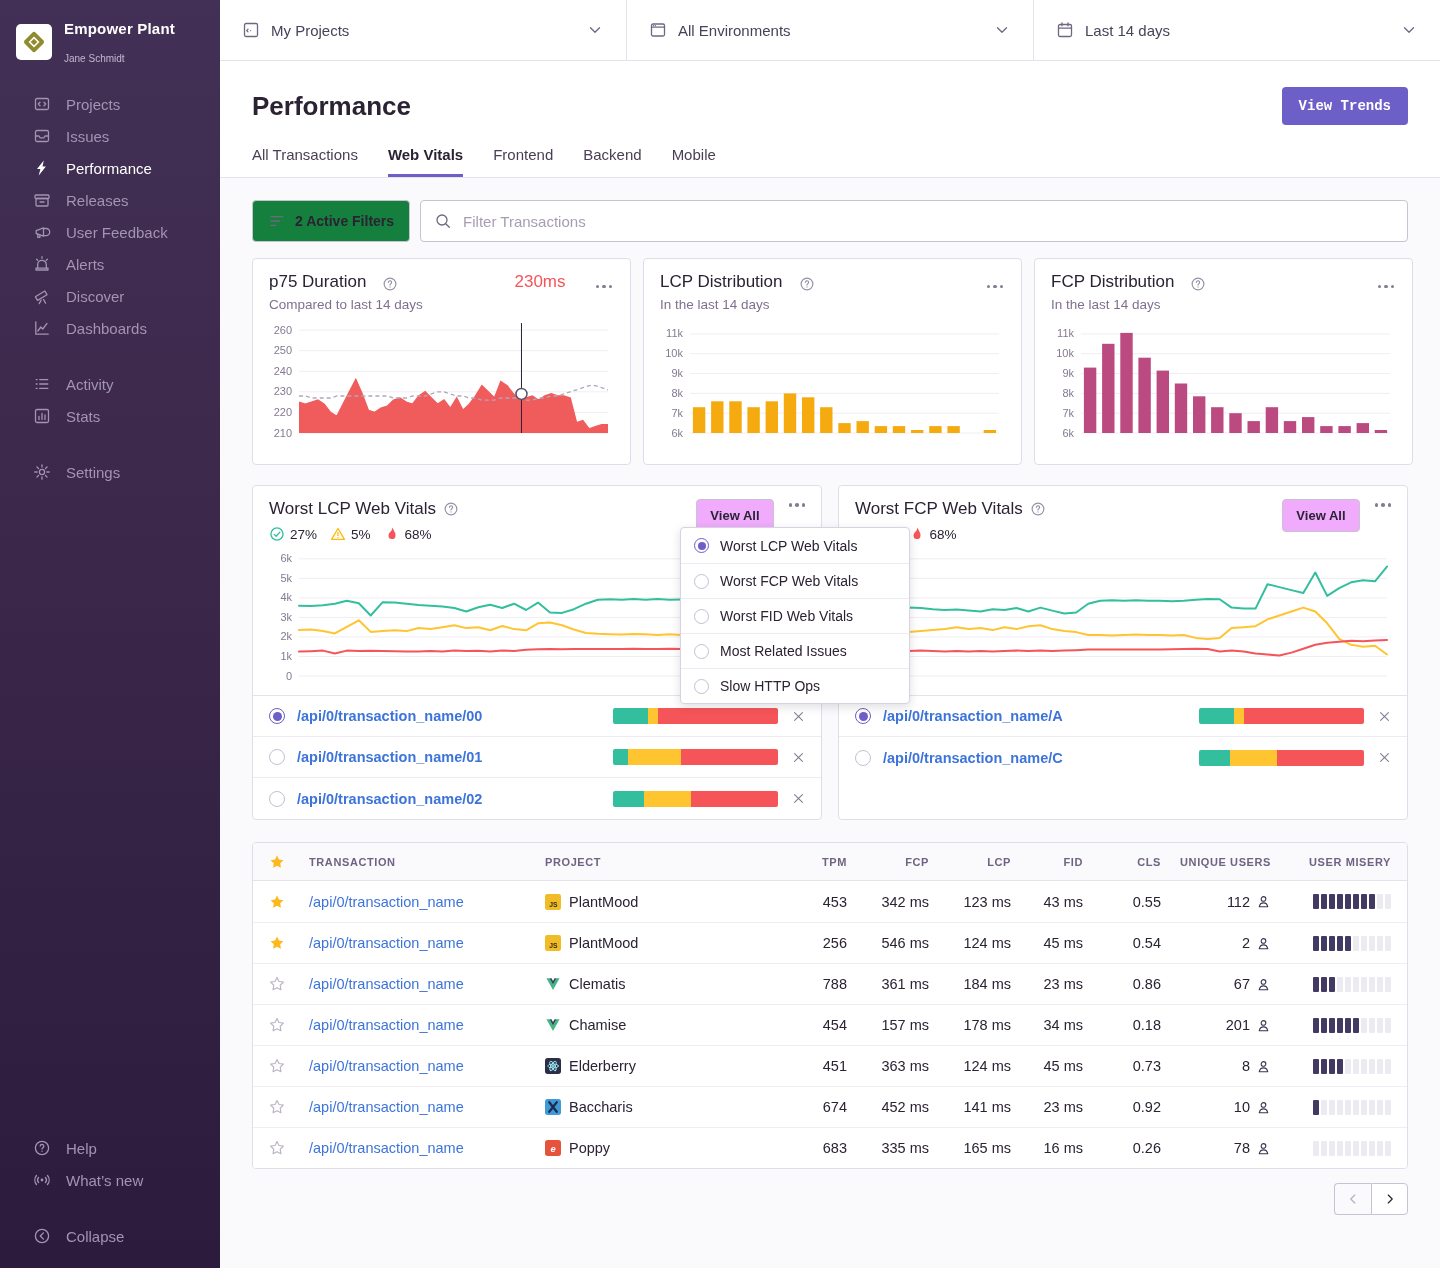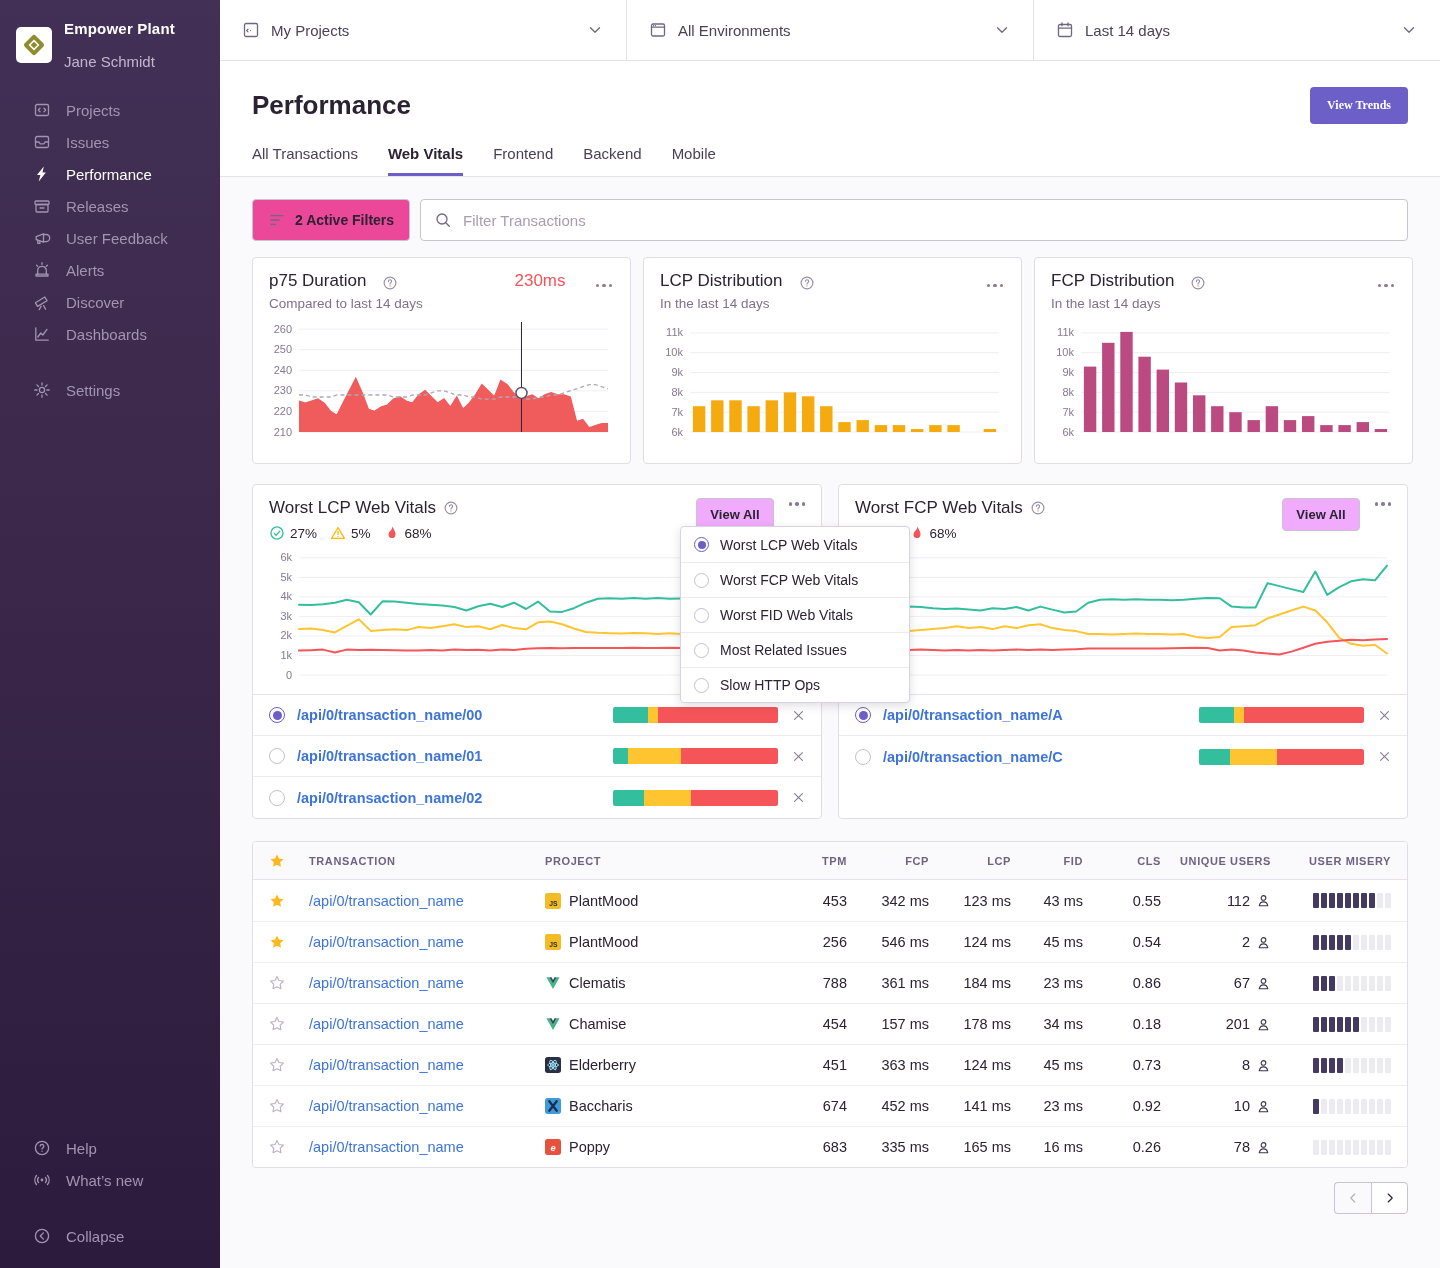--- a/index.html
+++ b/index.html
@@ -9,21 +9,21 @@
   svg text { font-family:inherit; }
 
   .app { display:flex; width:1440px; height:1268px; }
 
   
   .sidebar { width:220px; flex:none; background:linear-gradient(180deg,#433056 0%,#3a2749 45%,#2c1b3c 100%);
     display:flex; flex-direction:column; padding:14px 0 16px; }
   .side-head { display:flex; align-items:center; gap:12px; padding:6px 16px 24px; cursor:pointer; }
   .logo-box { width:36px; height:36px; flex:none; }
   .org-name { font-weight:700; font-size:15px; color:#fff; letter-spacing:.2px; }
-  .user-name { font-size:15px; color:#C2B5CF; margin-top:16px; }
+  .user-name { font-size:10px; color:#C2B5CF; margin-top:16px; }
   .nav-group { display:flex; flex-direction:column; }
   .nav-group + .nav-group { margin-top:24px; }
   .nav-item { display:flex; align-items:center; gap:15px; padding:7px 12px 7px 33px;
     font-size:15px; color:#A394B2; cursor:pointer; }
   .nav-item.active { color:#fff; }
   .nav-item .nicon { width:18px; height:18px; flex:none; display:flex; }
   .side-spacer { flex:1; }
 
   
   .main { flex:1; display:flex; flex-direction:column; min-width:0; }
@@ -32,30 +32,30 @@
   .tb-sec:not(:last-child) { border-right:1px solid #E7E1EC; }
   .tb-label { font-size:15px; color:#494258; }
   .tb-spacer { flex:1; }
   .tb-icon { color:#6F6780; display:flex; }
 
   
   .page-header { background:#fff; padding:26px 32px 0; border-bottom:1px solid #E7E1EC; }
   .header-row { display:flex; align-items:center; }
   .page-title { font-size:26px; font-weight:600; color:#2B2233; }
   .view-trends { margin-left:auto; background:#6C5FC7; color:#fff; border:none; border-radius:4px;
-    font-size:12px; font-weight:700; padding:11px 17px; cursor:pointer; font-family:Liberation Serif, serif; }
+    font-size:14px; font-weight:700; padding:11px 17px; cursor:pointer; font-family:Liberation Mono, monospace; }
   .tabs { display:flex; gap:30px; margin-top:21px; }
   .tab { font-size:15px; color:#493F54; padding-bottom:11px; border-bottom:3px solid transparent; cursor:pointer; }
   .tab.active { color:#2B2233; font-weight:600; border-bottom-color:#6C5FC7; }
 
   
   .content { flex:1; background:#FAF9FB; padding:22px 32px 30px; }
 
   .filter-row { display:flex; gap:10px; margin-bottom:16px; }
-  .filter-btn { display:flex; align-items:center; gap:9px; background:#ec4899; border:1px solid #C9C2D1;
+  .filter-btn { display:flex; align-items:center; gap:9px; background:#15803d; border:1px solid #C9C2D1;
     border-radius:4px; height:42px; padding:0 15px; font-size:14px; font-weight:700; color:#2B2233;
     cursor:pointer; font-family:inherit; }
   .search-box { flex:1; display:flex; align-items:center; gap:9px; background:#fff; border:1px solid #C9C2D1;
     border-radius:4px; height:42px; padding:0 13px; color:#A59CB2; }
   .search-box input { border:none; outline:none; flex:1; font-size:15px; font-family:inherit; color:#2B2233; }
   .search-box input::placeholder { color:#A79DB3; }
 
   .card { background:#fff; border:1px solid #E2DCE8; border-radius:4px; }
 
   .chart-cards { display:flex; gap:12px; margin-bottom:20px; }
@@ -213,20 +213,39 @@
           <span class="nav-label">Discover</span>
         </div>
         <div class="nav-item">
           <span class="nicon">
             <svg viewBox="0 0 18 18" width="18" height="18" fill="none" stroke="currentColor" stroke-width="1.3" stroke-linecap="round" stroke-linejoin="round">
               <path d="M2.8 2.8v12.4h12.4"></path>
               <path d="m4.8 12 3-4 2 2 4.2-5.6"></path>
             </svg>
           </span>
           <span class="nav-label">Dashboards</span>
+        </div>
+      </nav>
+    <nav class="nav-group" id="nav-secondary">
+        <div class="nav-item">
+          <span class="nicon">
+            <svg viewBox="0 0 18 18" width="18" height="18" fill="none" stroke="currentColor" stroke-width="1.3" stroke-linecap="round" stroke-linejoin="round">
+              <path d="M3.2 4.6h.9M6.7 4.6h8.1M3.2 9h.9M6.7 9h8.1M3.2 13.4h.9M6.7 13.4h8.1"></path>
+            </svg>
+          </span>
+          <span class="nav-label">Activity</span>
+        </div>
+        <div class="nav-item">
+          <span class="nicon">
+            <svg viewBox="0 0 18 18" width="18" height="18" fill="none" stroke="currentColor" stroke-width="1.3" stroke-linecap="round" stroke-linejoin="round">
+              <rect x="2.5" y="2.5" width="13" height="13" rx="1.5"></rect>
+              <path d="M6 12.5v-3M9 12.5v-6M12 12.5V8"></path>
+            </svg>
+          </span>
+          <span class="nav-label">Stats</span>
         </div>
       </nav>
     <nav class="nav-group" id="nav-settings">
         <div class="nav-item">
           <span class="nicon">
             <svg viewBox="0 0 18 18" width="18" height="18" fill="none" stroke="currentColor" stroke-width="1.3" stroke-linecap="round" stroke-linejoin="round">
               <circle cx="9" cy="9" r="2.6"></circle>
               <path d="M9 1.8v2.3M9 13.9v2.3M1.8 9h2.3M13.9 9h2.3M3.9 3.9l1.6 1.6M12.5 12.5l1.6 1.6M14.1 3.9l-1.6 1.6M5.5 12.5l-1.6 1.6"></path>
             </svg>
           </span>

